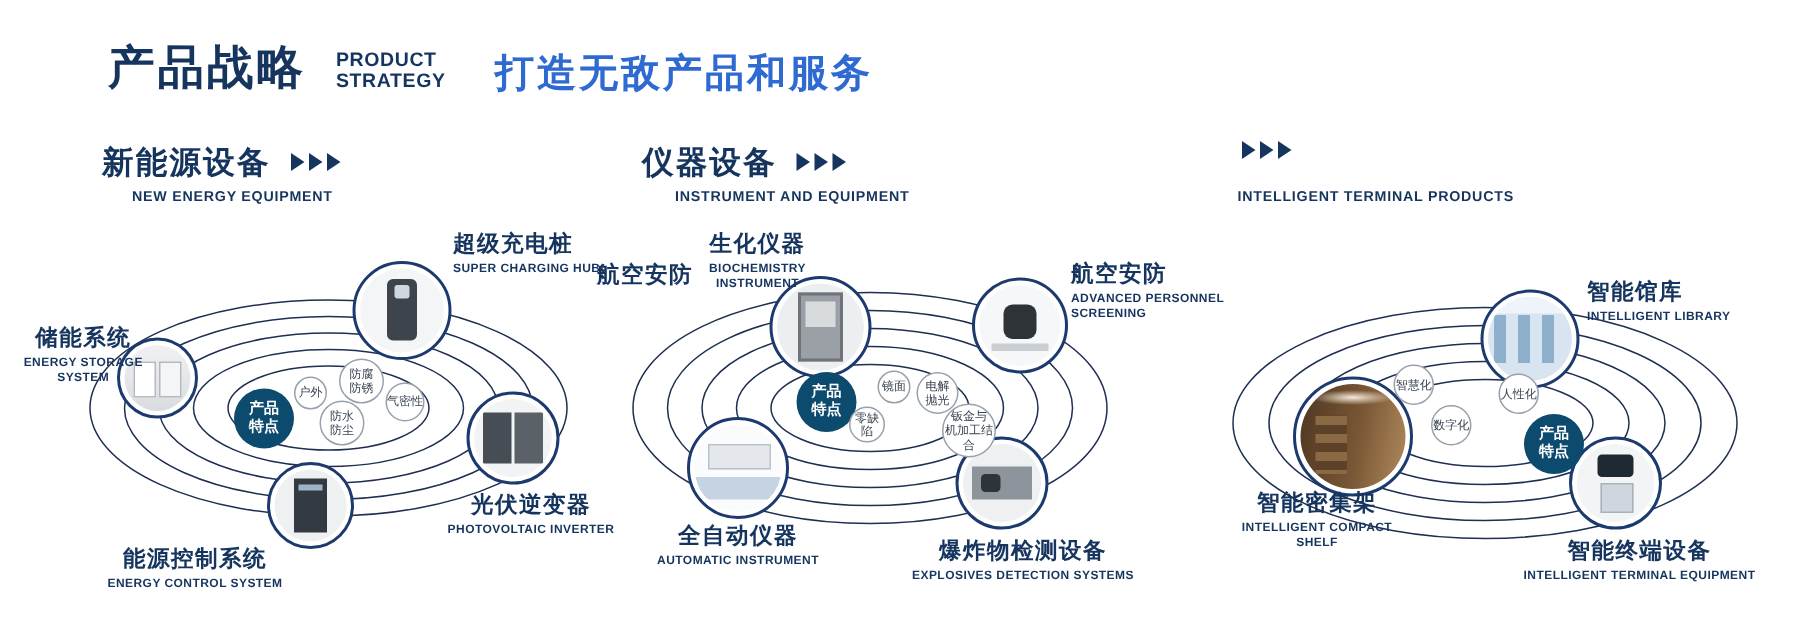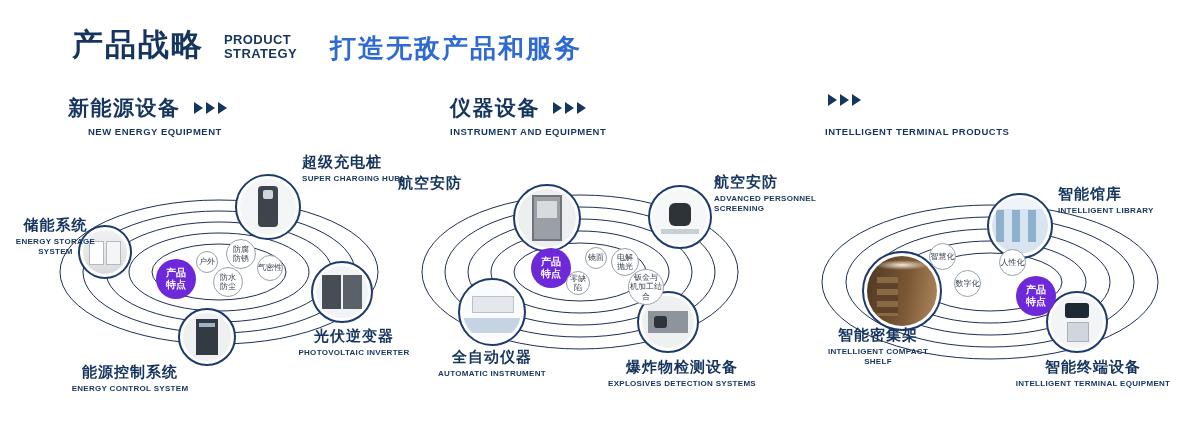--- a/index.html
+++ b/index.html
@@ -72,21 +72,21 @@
 
   
   .plabel{position:absolute;}
   .plabel .cn{font-size:15px;font-weight:bold;color:#16355e;letter-spacing:1px;}
   .plabel .en{font-size:8px;font-weight:bold;color:#16355e;white-space:pre-line;letter-spacing:0.3px;line-height:1.25;margin-top:2px;}
   .ta-c{text-align:center;}
   .ta-l{text-align:left;}
   .side-label{position:absolute;font-size:15px;font-weight:bold;color:#16355e;letter-spacing:1px;}
 
   
-  .badge{position:absolute;width:40px;height:40px;border-radius:50%;background:#6d28d9;color:#ffffff;
+  .badge{position:absolute;width:40px;height:40px;border-radius:50%;background:#0c4a6e;color:#ffffff;
          display:flex;align-items:center;justify-content:center;text-align:center;
          font-size:10px;font-weight:bold;line-height:1.25;white-space:pre-line;}
   .bubble{position:absolute;border-radius:50%;background:#ffffff;border:1px solid #97a1ab;color:#3a4document48;
           display:flex;align-items:center;justify-content:center;text-align:center;
           font-size:8px;color:#394453;line-height:1.15;white-space:pre-line;box-sizing:border-box;}
 </style>
 </head>
 <body>
 
 <div class="page">
@@ -147,21 +147,21 @@
 
   <div class="badge" style="left:156px;top:259px;">产品
 特点</div>
   <div class="bubble" style="left:196px;top:251px;width:22px;height:22px;">户外</div>
   <div class="bubble" style="left:226px;top:239px;width:30px;height:30px;">防腐
 防锈</div>
   <div class="bubble" style="left:257px;top:255px;width:26px;height:26px;">气密性</div>
   <div class="bubble" style="left:213px;top:267px;width:30px;height:30px;">防水
 防尘</div>
 
-  <div class="section-title" style="left:450px;top:94px;">
+  <div class="section-title" style="left:428px;top:94px;">
     <span class="cn-title">仪器设备</span>
     <span class="arrows">
         <i></i>
         <i></i>
         <i></i>
       </span>
   </div>
   <div class="section-sub" style="left:450px;top:126px;">INSTRUMENT AND EQUIPMENT</div>
 
   <svg class="orbits" style="left:420px;top:194px;" width="320" height="156">
@@ -179,20 +179,25 @@
     <div class="img img-screening"></div>
   </div>
   <div class="node" style="left:458px;top:278px;width:68px;height:68px;">
     <div class="img img-automatic"></div>
   </div>
   <div class="node" style="left:637px;top:291px;width:62px;height:62px;">
     <div class="img img-explosives"></div>
   </div>
 
   <div class="side-label" style="left:398px;top:174px;">航空安防</div>
+  <div class="plabel ta-c" style="left:452px;top:153px;width:106px;">
+    <div class="cn">生化仪器</div>
+    <div class="en">BIOCHEMISTRY
+INSTRUMENT</div>
+  </div>
   <div class="plabel ta-l" style="left:714px;top:173px;width:120px;">
     <div class="cn">航空安防</div>
     <div class="en">ADVANCED PERSONNEL
 SCREENING</div>
   </div>
   <div class="plabel ta-c" style="left:430px;top:348px;width:124px;">
     <div class="cn">全自动仪器</div>
     <div class="en">AUTOMATIC INSTRUMENT</div>
   </div>
   <div class="plabel ta-c" style="left:600px;top:358px;width:164px;">

